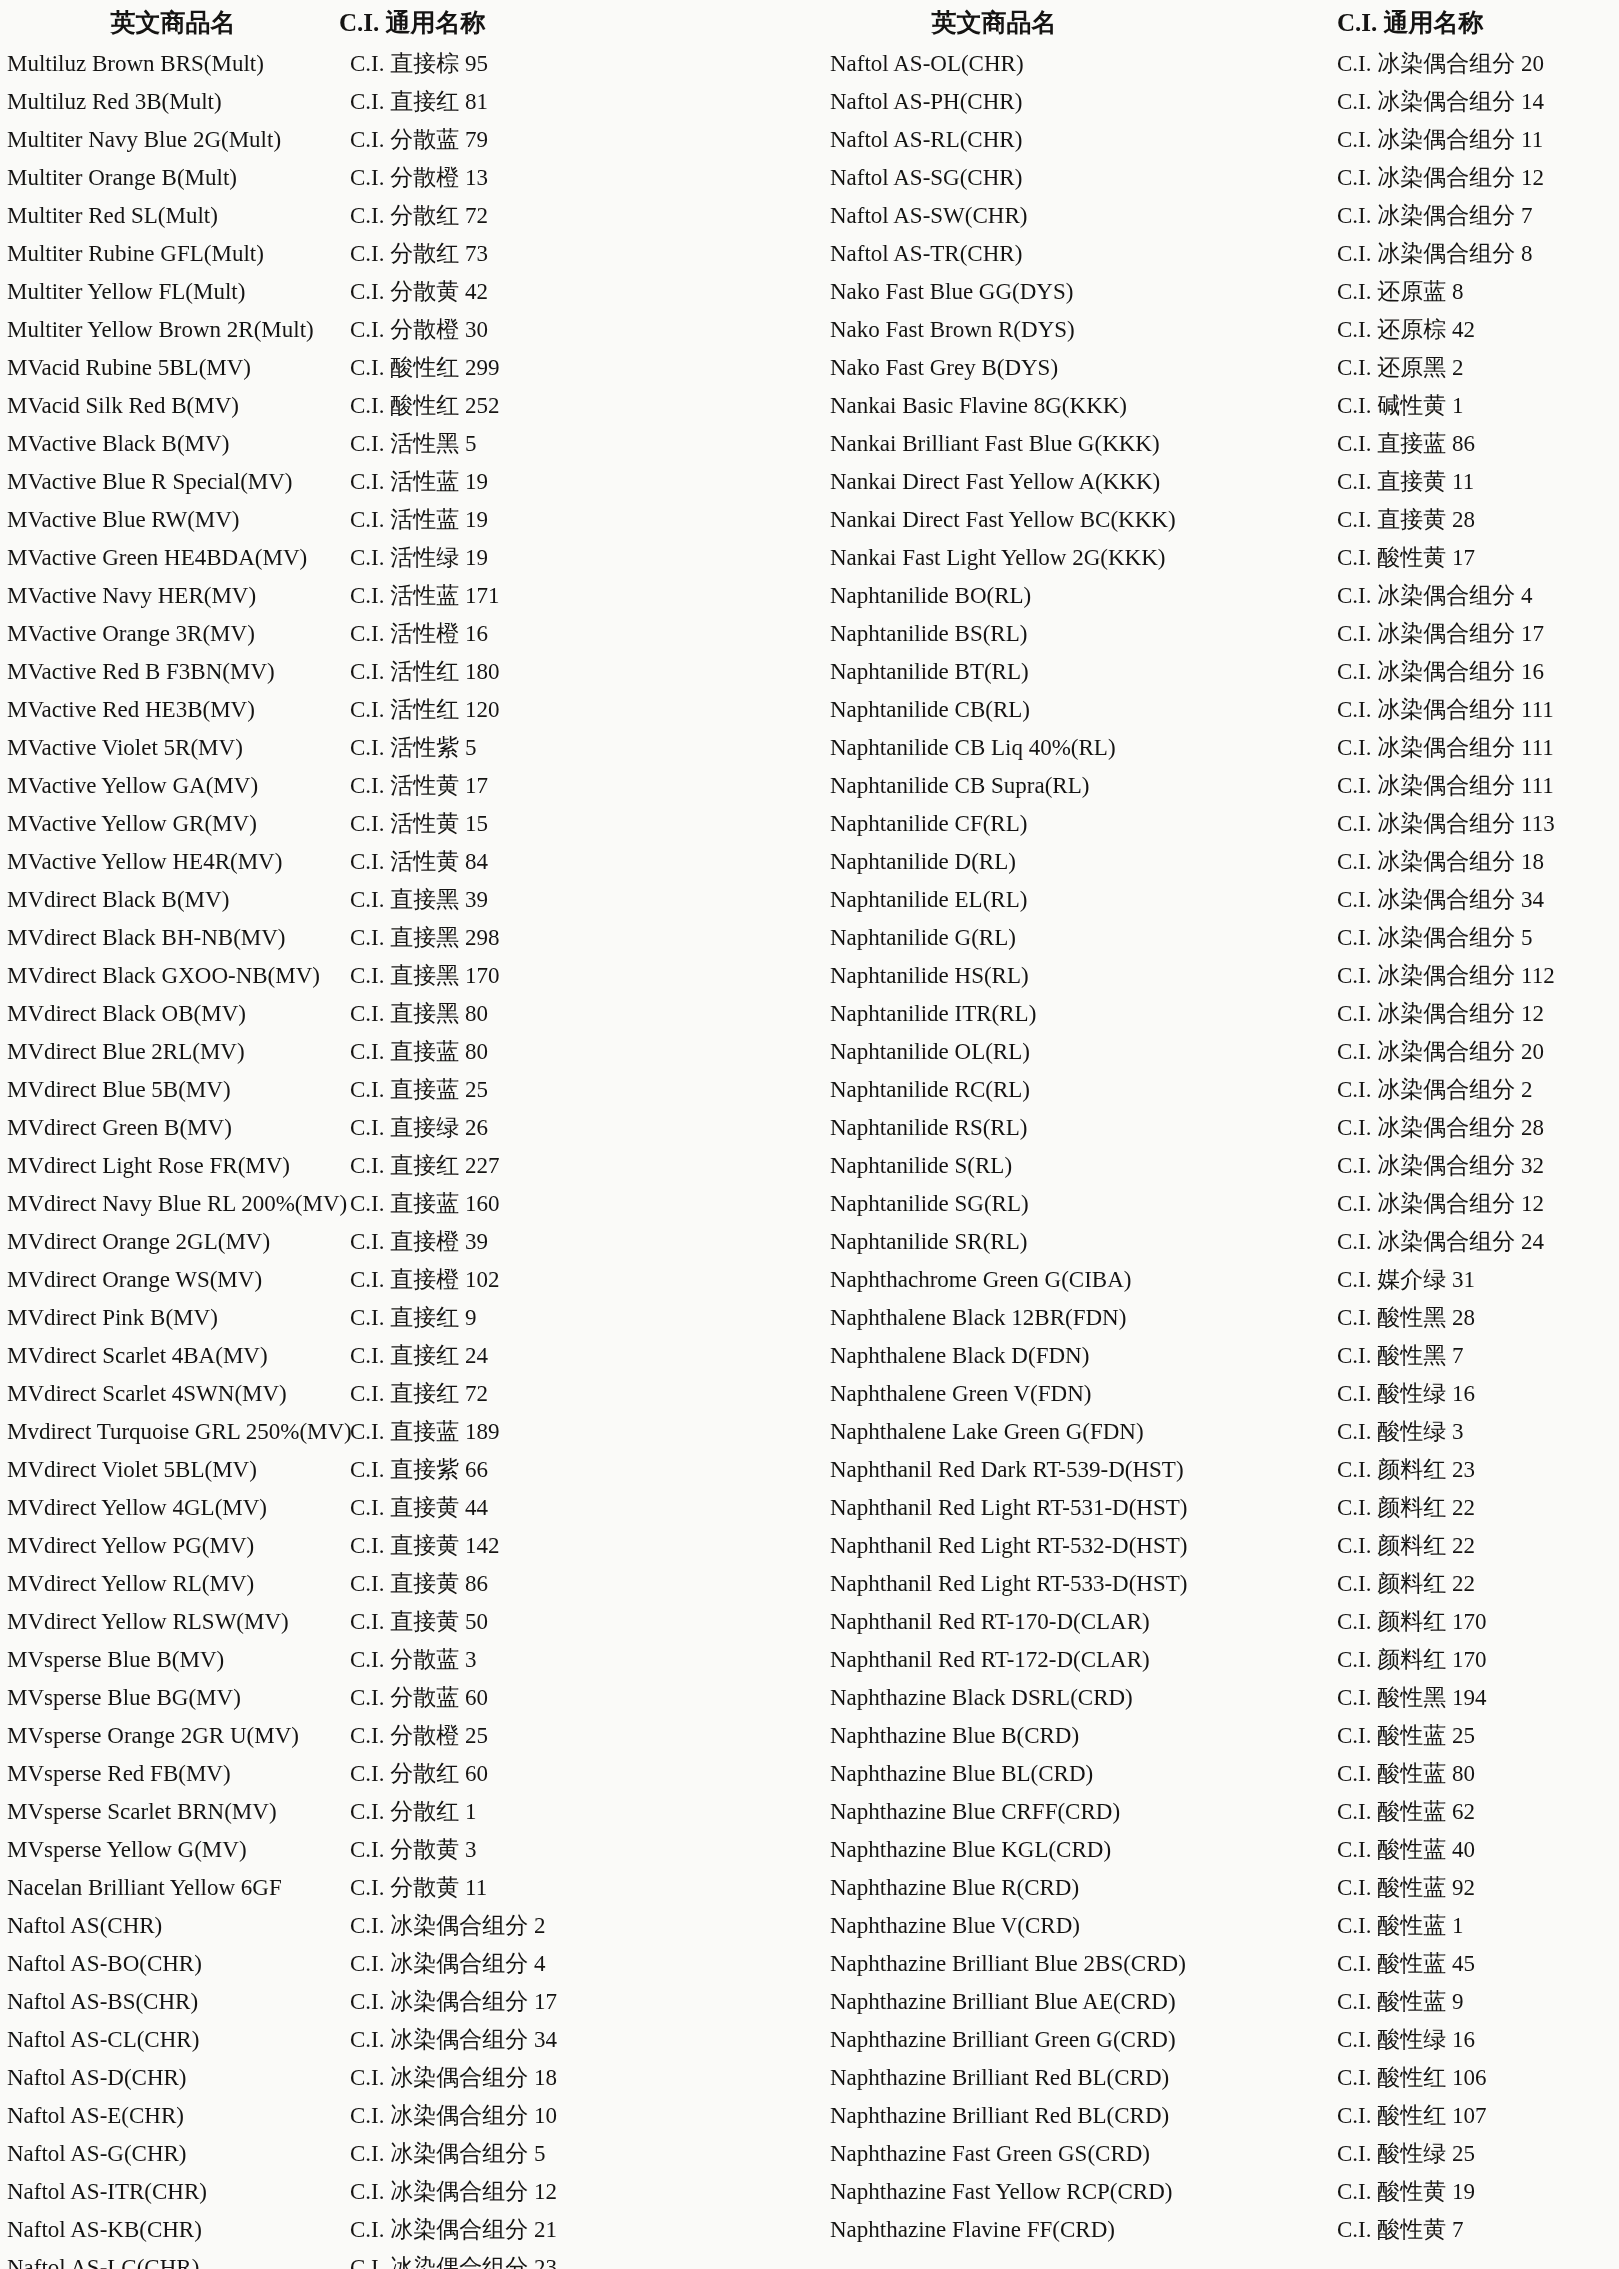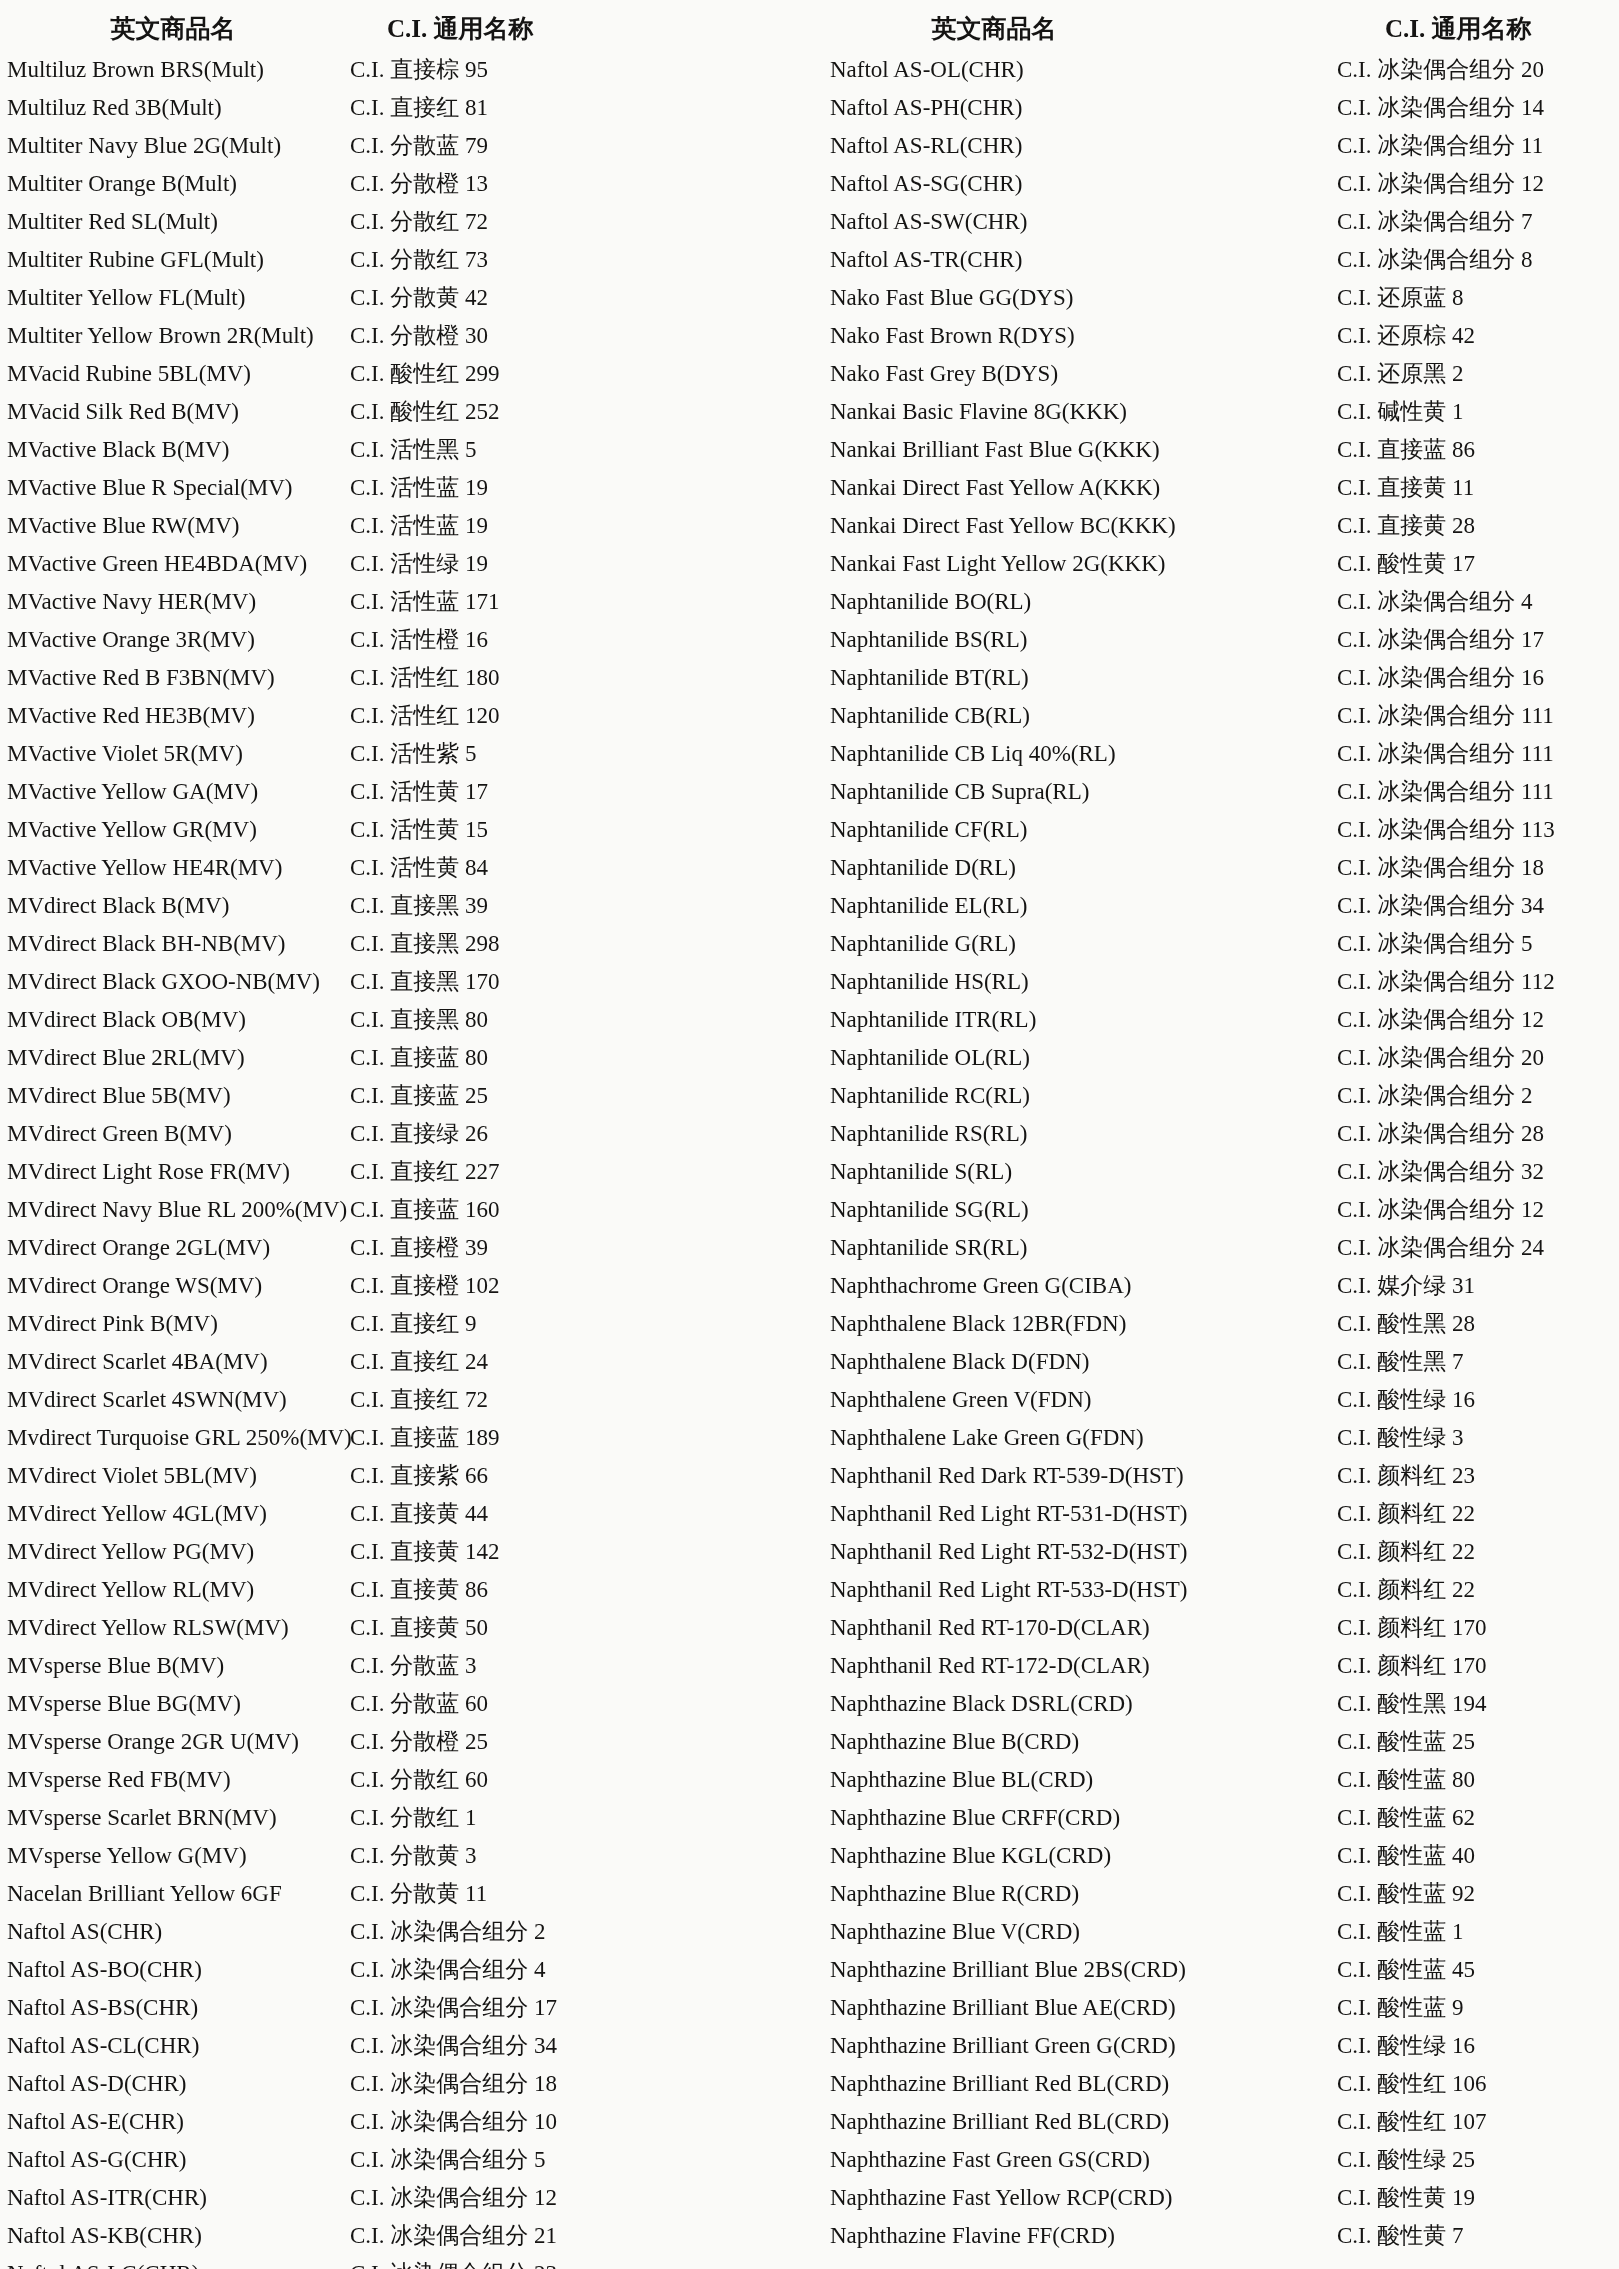--- a/index.html
+++ b/index.html
@@ -12,21 +12,20 @@
     background: #fafaf8;
     color: #151413;
     font-family: "Liberation Serif", "DejaVu Serif", serif;
     overflow: hidden;
   }
   .page {
     display: flex;
     width: 1620px;
     height: 2270px;
     box-sizing: border-box;
-    padding-top: 6px;
   }
   .half {
     width: 810px;
     box-sizing: border-box;
     flex: 0 0 810px;
   }
   .half.left  { padding-left: 7px; }
   .half.right { padding-left: 20px; }
 
   .hdr-row {
@@ -38,21 +37,21 @@
   }
   .half.left  .hdr-row { grid-template-columns: 332px 1fr; }
   .half.right .hdr-row { grid-template-columns: 507px 1fr; }
 
   .hdr { white-space: nowrap; }
   .hdr.name-hdr { text-align: center; }
   .half.right .hdr.name-hdr {
     text-align: center;
     width: 328px;
   }
-  .hdr.ci-hdr { text-align: left; margin-left: 48px; }
+  .hdr.ci-hdr { text-align: left; }
 
   .rows { display: block; }
   .row {
     display: grid;
     height: 38px;
     align-items: center;
     font-size: 23px;
   }
   .half.left  .row { grid-template-columns: 332px 1fr; gap: 11px; }
   .half.right .row { grid-template-columns: 507px 1fr; }

